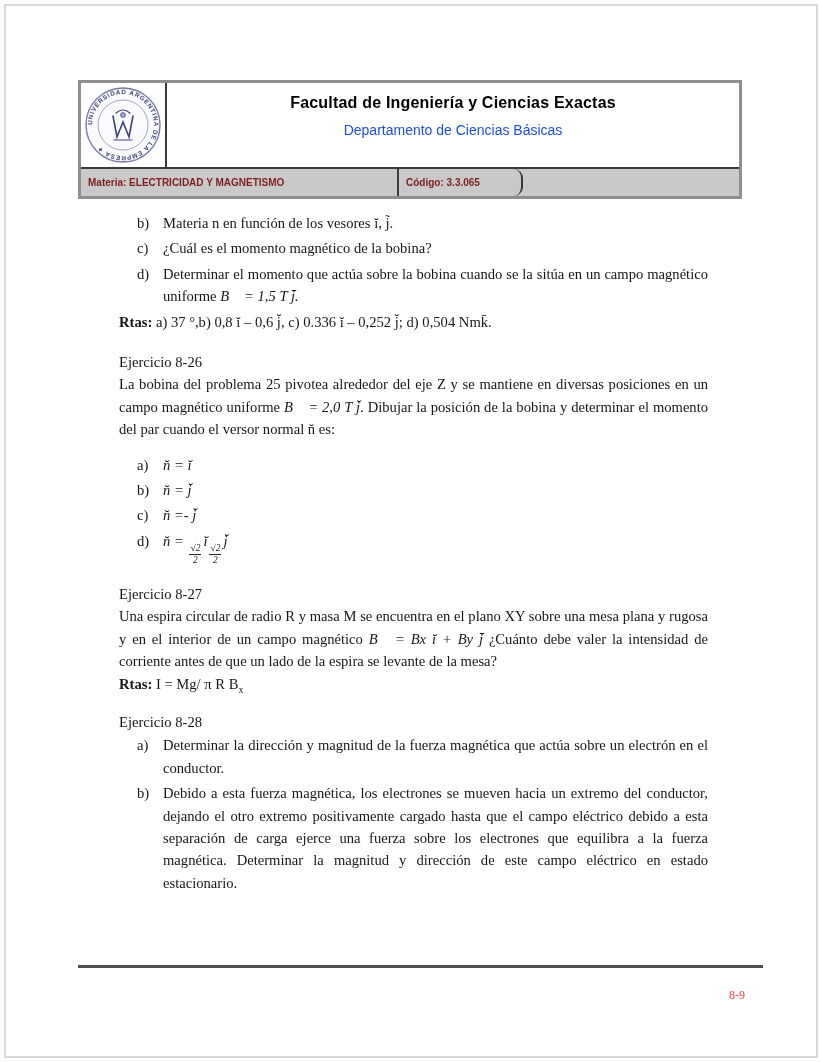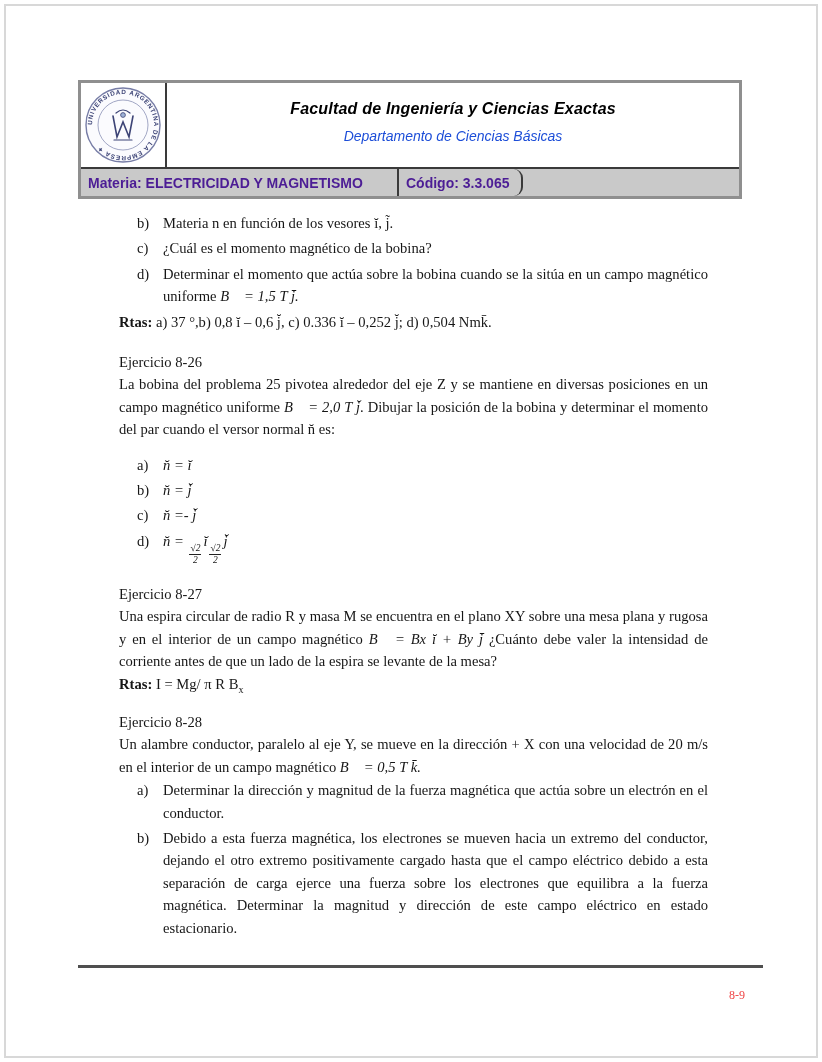--- a/index.html
+++ b/index.html
@@ -10,26 +10,26 @@
   }
   .page-border { position:absolute; inset:4px; border:2px solid #d8d8d8; pointer-events:none; }
 
   
   .doc-header {
     position:absolute; left:78px; top:80px; width:664px;
     border:3px solid #8f8f8f; background:#ffffff;
   }
   .hrow1 { display:flex; height:86px; border-bottom:2px solid #3a3a3a; }
   .logo-cell { width:86px; border-right:2px solid #3a3a3a; display:flex; align-items:center; justify-content:center; background:#fff; }
-  .title-cell { flex:1; text-align:center; font-family:"Liberation Sans", sans-serif; padding-top:17px;font-style:italic; }
+  .title-cell { flex:1; text-align:center; font-family:"Liberation Sans", sans-serif; padding-top:11px; }
   .faculty { font-weight:bold; font-size:16px; letter-spacing:.2px; color:#000; }
   .dept { font-size:14px; margin-top:10px; color:#1d4ed8; }
   .hrow2 {
     display:flex; height:27px; background:#c9c9c9; align-items:center;
-    font-family:"Liberation Sans", sans-serif; font-weight:bold; font-size:14px; color:#4c1d95;
+    font-family:"Liberation Sans", sans-serif; font-weight:bold; font-size:10px; color:#7f1d1d;
   }
   .hcell { height:100%; display:flex; align-items:center; padding-left:7px; }
   .hcell.materia { width:318px; border-right:2px solid #3a3a3a; }
   .hcell.codigo  { width:124px; border-right:2px solid #3a3a3a;border-radius:9px; }
   .hcell.blank   { flex:1; }
 
   
   .doc-body {
     position:absolute; left:119px; top:212px; width:589px;
     font-size:14.6px; line-height:22.4px; text-align:justify;
@@ -137,21 +137,20 @@
         </span>
       </div>
     </div>
 
 
     <h3 class="ex-title">Ejercicio 8-27</h3>
     <p><span>Una espira circular de radio R y masa M se encuentra en el plano XY sobre una mesa plana y rugosa y en el interior de un campo magnético </span><span class="math">B⃗ = Bx ĭ + By j̄</span><span> ¿Cuánto debe valer la intensidad de corriente antes de que un lado de la espira se levante de la mesa?</span></p>
     <p class="rtas" style="margin-top:0;"><b class="lbl">Rtas:</b><span> I =  Mg/ π R B</span><sub>x</sub></p>
 
     <h3 class="ex-title gap10">Ejercicio 8-28</h3>
-    <p><span>Un alambre conductor, paralelo al eje Y, se mueve en la dirección + X con una velocidad de 20 m/s en el interior de un campo magnético </span><span class="math">B⃗ = 0,5 T k̄.</span></p>
 
     <div class="li" style="margin-top:1px;">
       <span class="mk">a)</span>
       <span class="tx">Determinar la dirección y magnitud de la fuerza magnética que actúa sobre un electrón en el conductor.</span>
     </div>
     <div class="li">
       <span class="mk">b)</span>
       <span class="tx">Debido a esta fuerza magnética, los electrones se mueven  hacia un extremo del conductor, dejando el otro extremo positivamente cargado hasta que el campo eléctrico debido a esta separación de carga ejerce una fuerza sobre los electrones que equilibra a la fuerza magnética. Determinar la magnitud y dirección de este campo eléctrico en estado estacionario.</span>
     </div>
 

